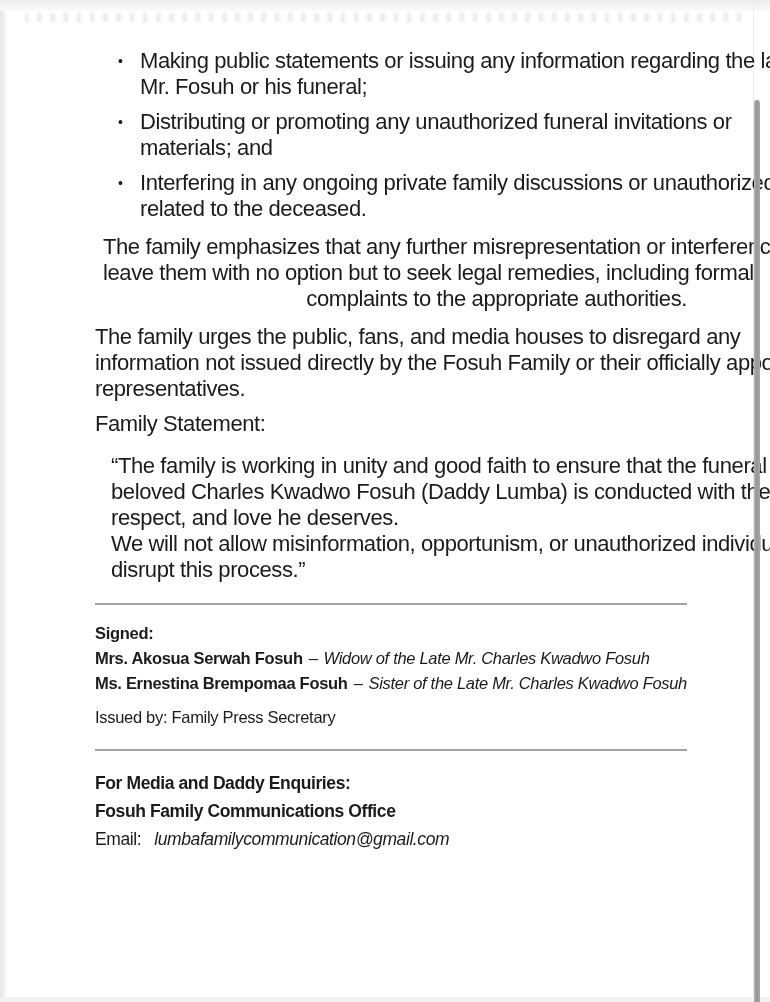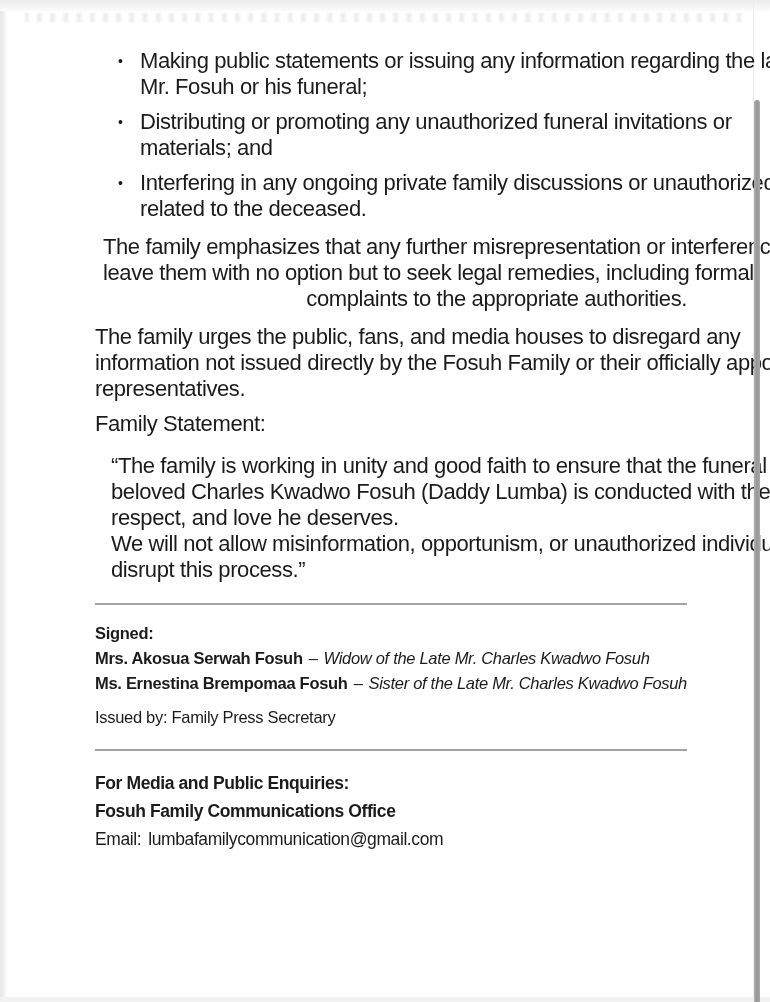--- a/index.html
+++ b/index.html
@@ -69,21 +69,21 @@
 
   .sig-block { font-size: 16.5px; line-height: 25px; letter-spacing: -0.3px; }
   .sig-label { font-weight: bold; }
   .sig-row .name { font-weight: bold; }
   .sig-row .sep { margin: 0 6px; }
   .sig-row .role { font-style: italic; }
   .issued-by { margin-top: 9px; font-size: 16.5px; line-height: 25px; letter-spacing: -0.3px; }
 
   .footer { font-size: 17.5px; line-height: 28px; letter-spacing: -0.4px; }
   .footer .bold-line { font-weight: bold; }
-  .footer .email-address { margin-left: 7px; }
+  .footer .email-address { font-style: italic; margin-left: 13px; }
 </style>
 </head>
 <body>
 
 <div class="edge-left"></div>
 <div class="edge-top"></div>
 <div class="ghost-line"></div>
 <div class="page-right-line"></div>
 <div class="edge-bottom"></div>
 
@@ -132,21 +132,21 @@
     </div>
     <div class="sig-row">
       <span class="name">Ms. Ernestina Brempomaa Fosuh</span><span class="sep">–</span><span class="role">Sister of the Late Mr. Charles Kwadwo Fosuh</span>
     </div>
     <div class="issued-by">Issued by: Family Press Secretary</div>
   </div>
 
   <hr class="rule rule-2">
 
   <div class="footer">
-    <div class="bold-line">For Media and Public Enquiries:</div>
+    <div class="bold-line">For Media and Daddy Enquiries:</div>
     <div class="bold-line">Fosuh Family Communications Office</div>
     <div>
       <span>Email:</span><span class="email-address">lumbafamilycommunication@gmail.com</span>
     </div>
   </div>
 
 </div>
 
 <div class="scroll-thumb"></div>
 

